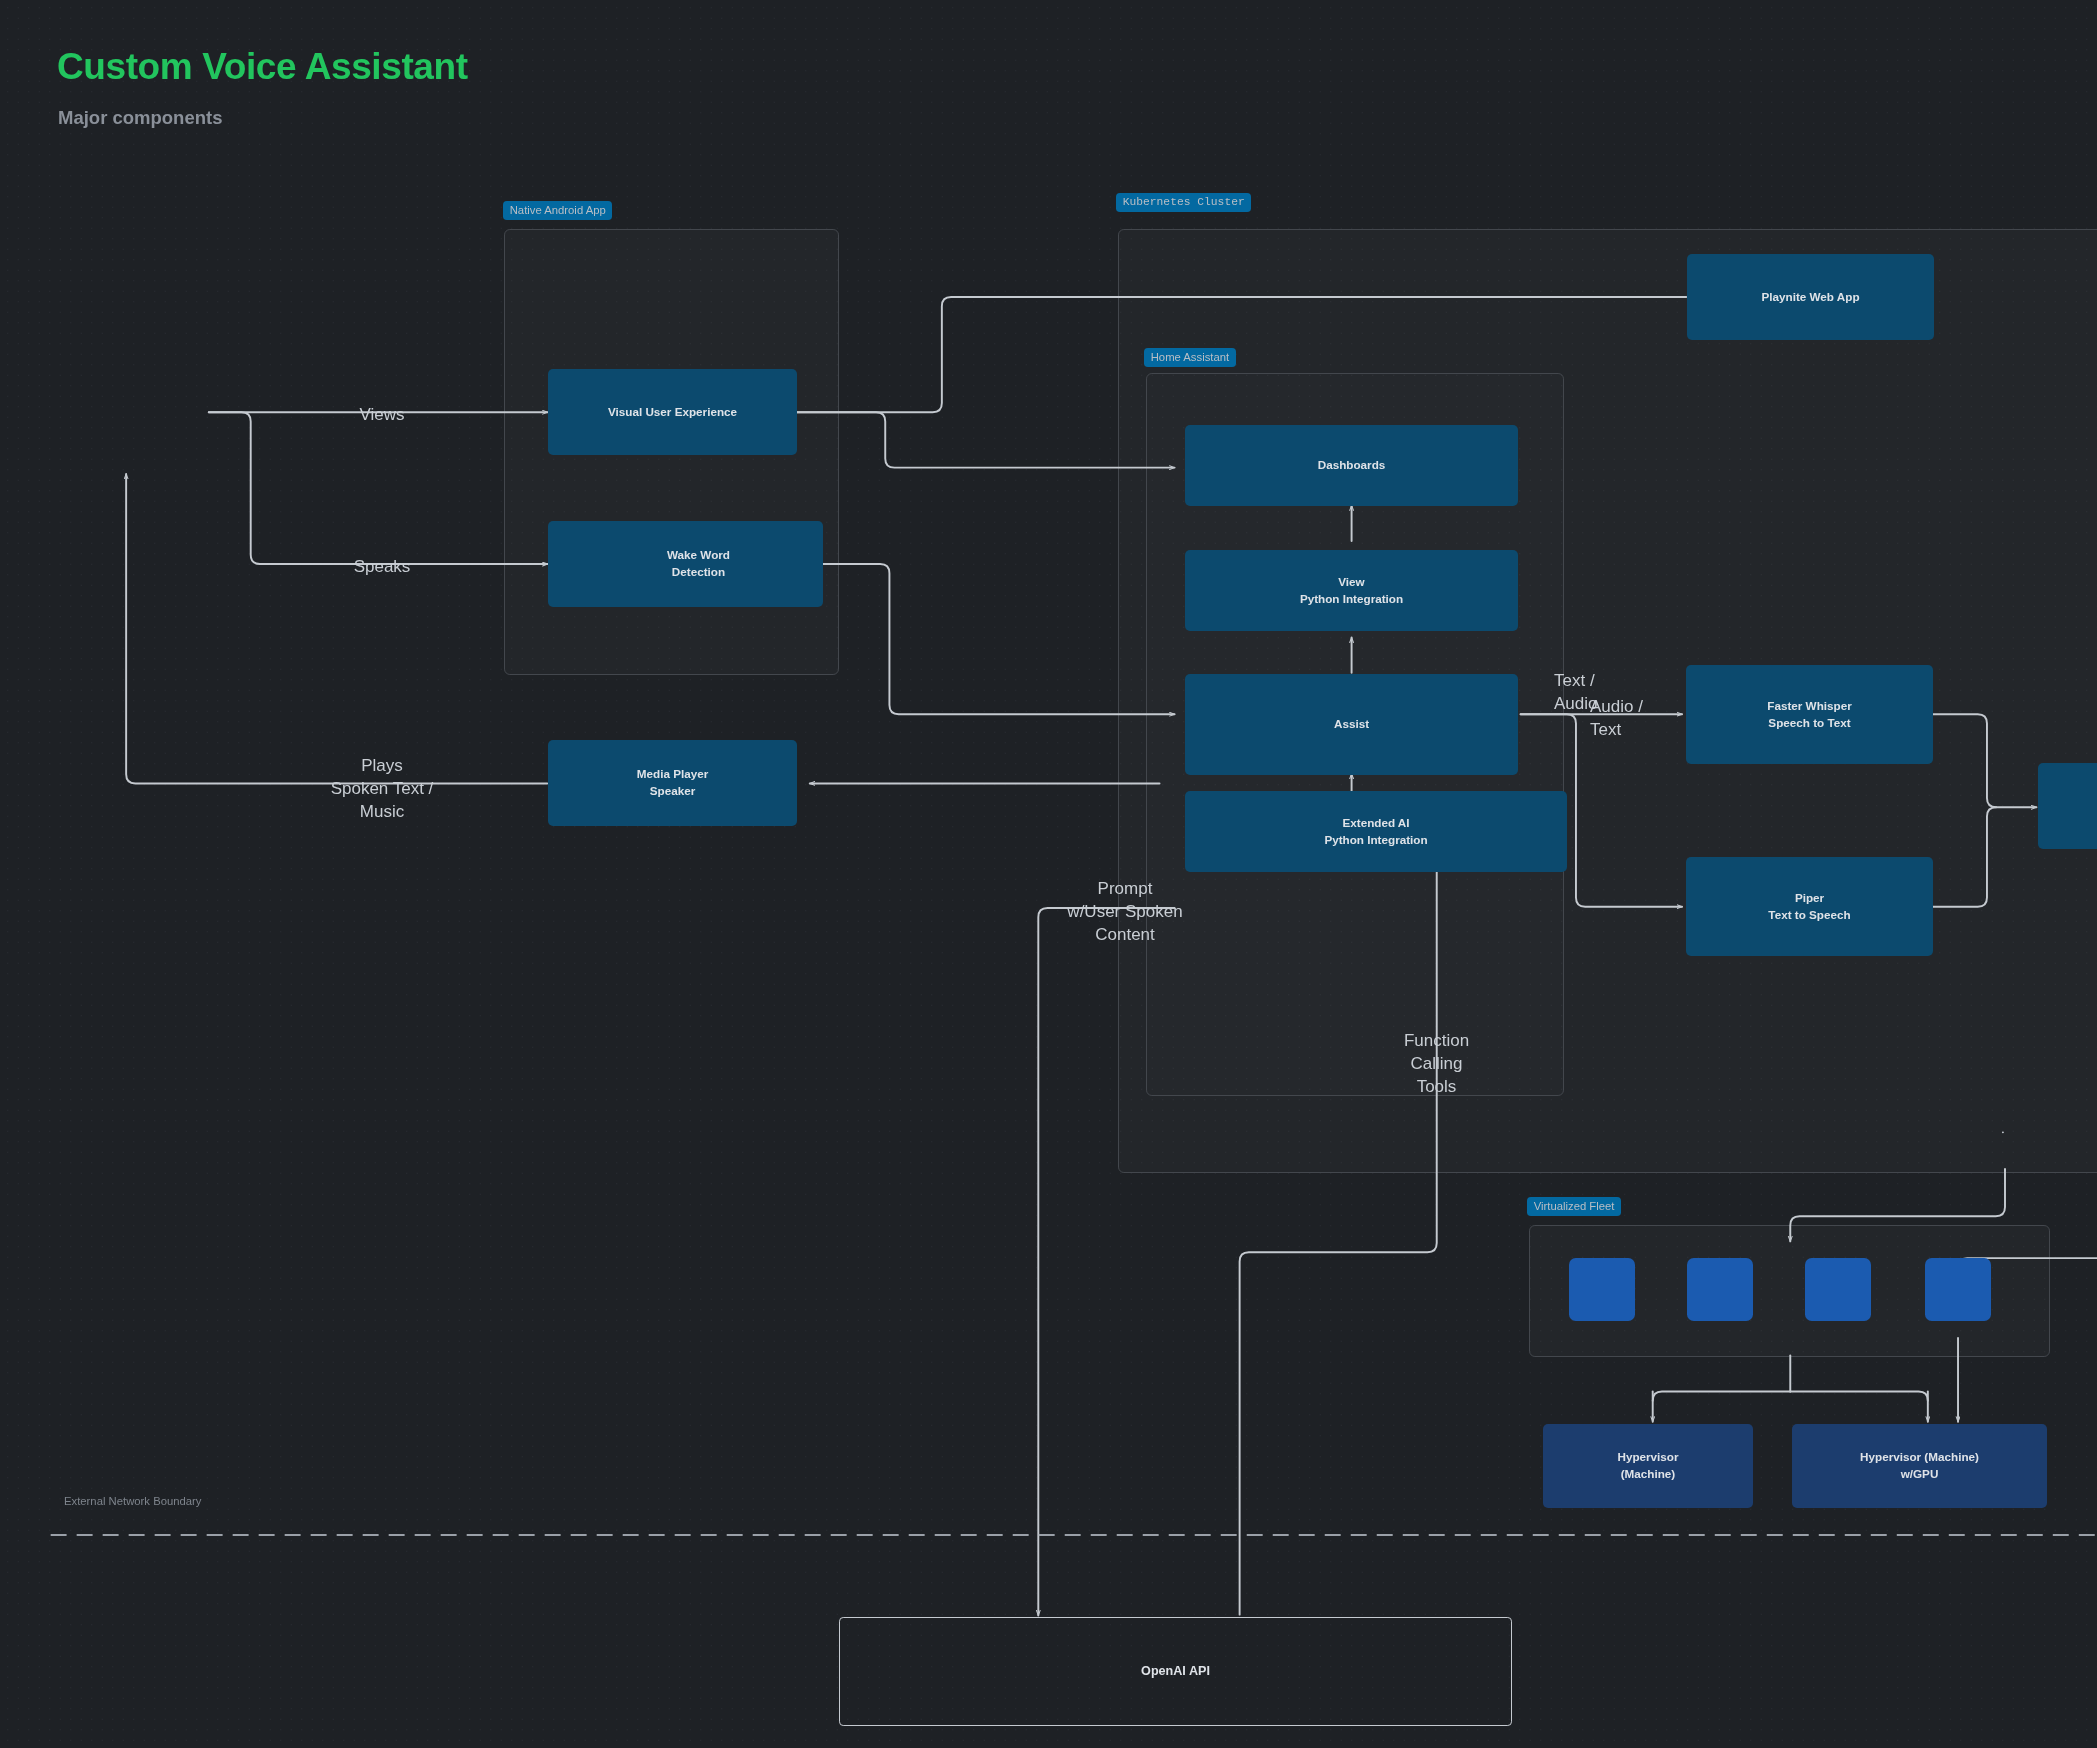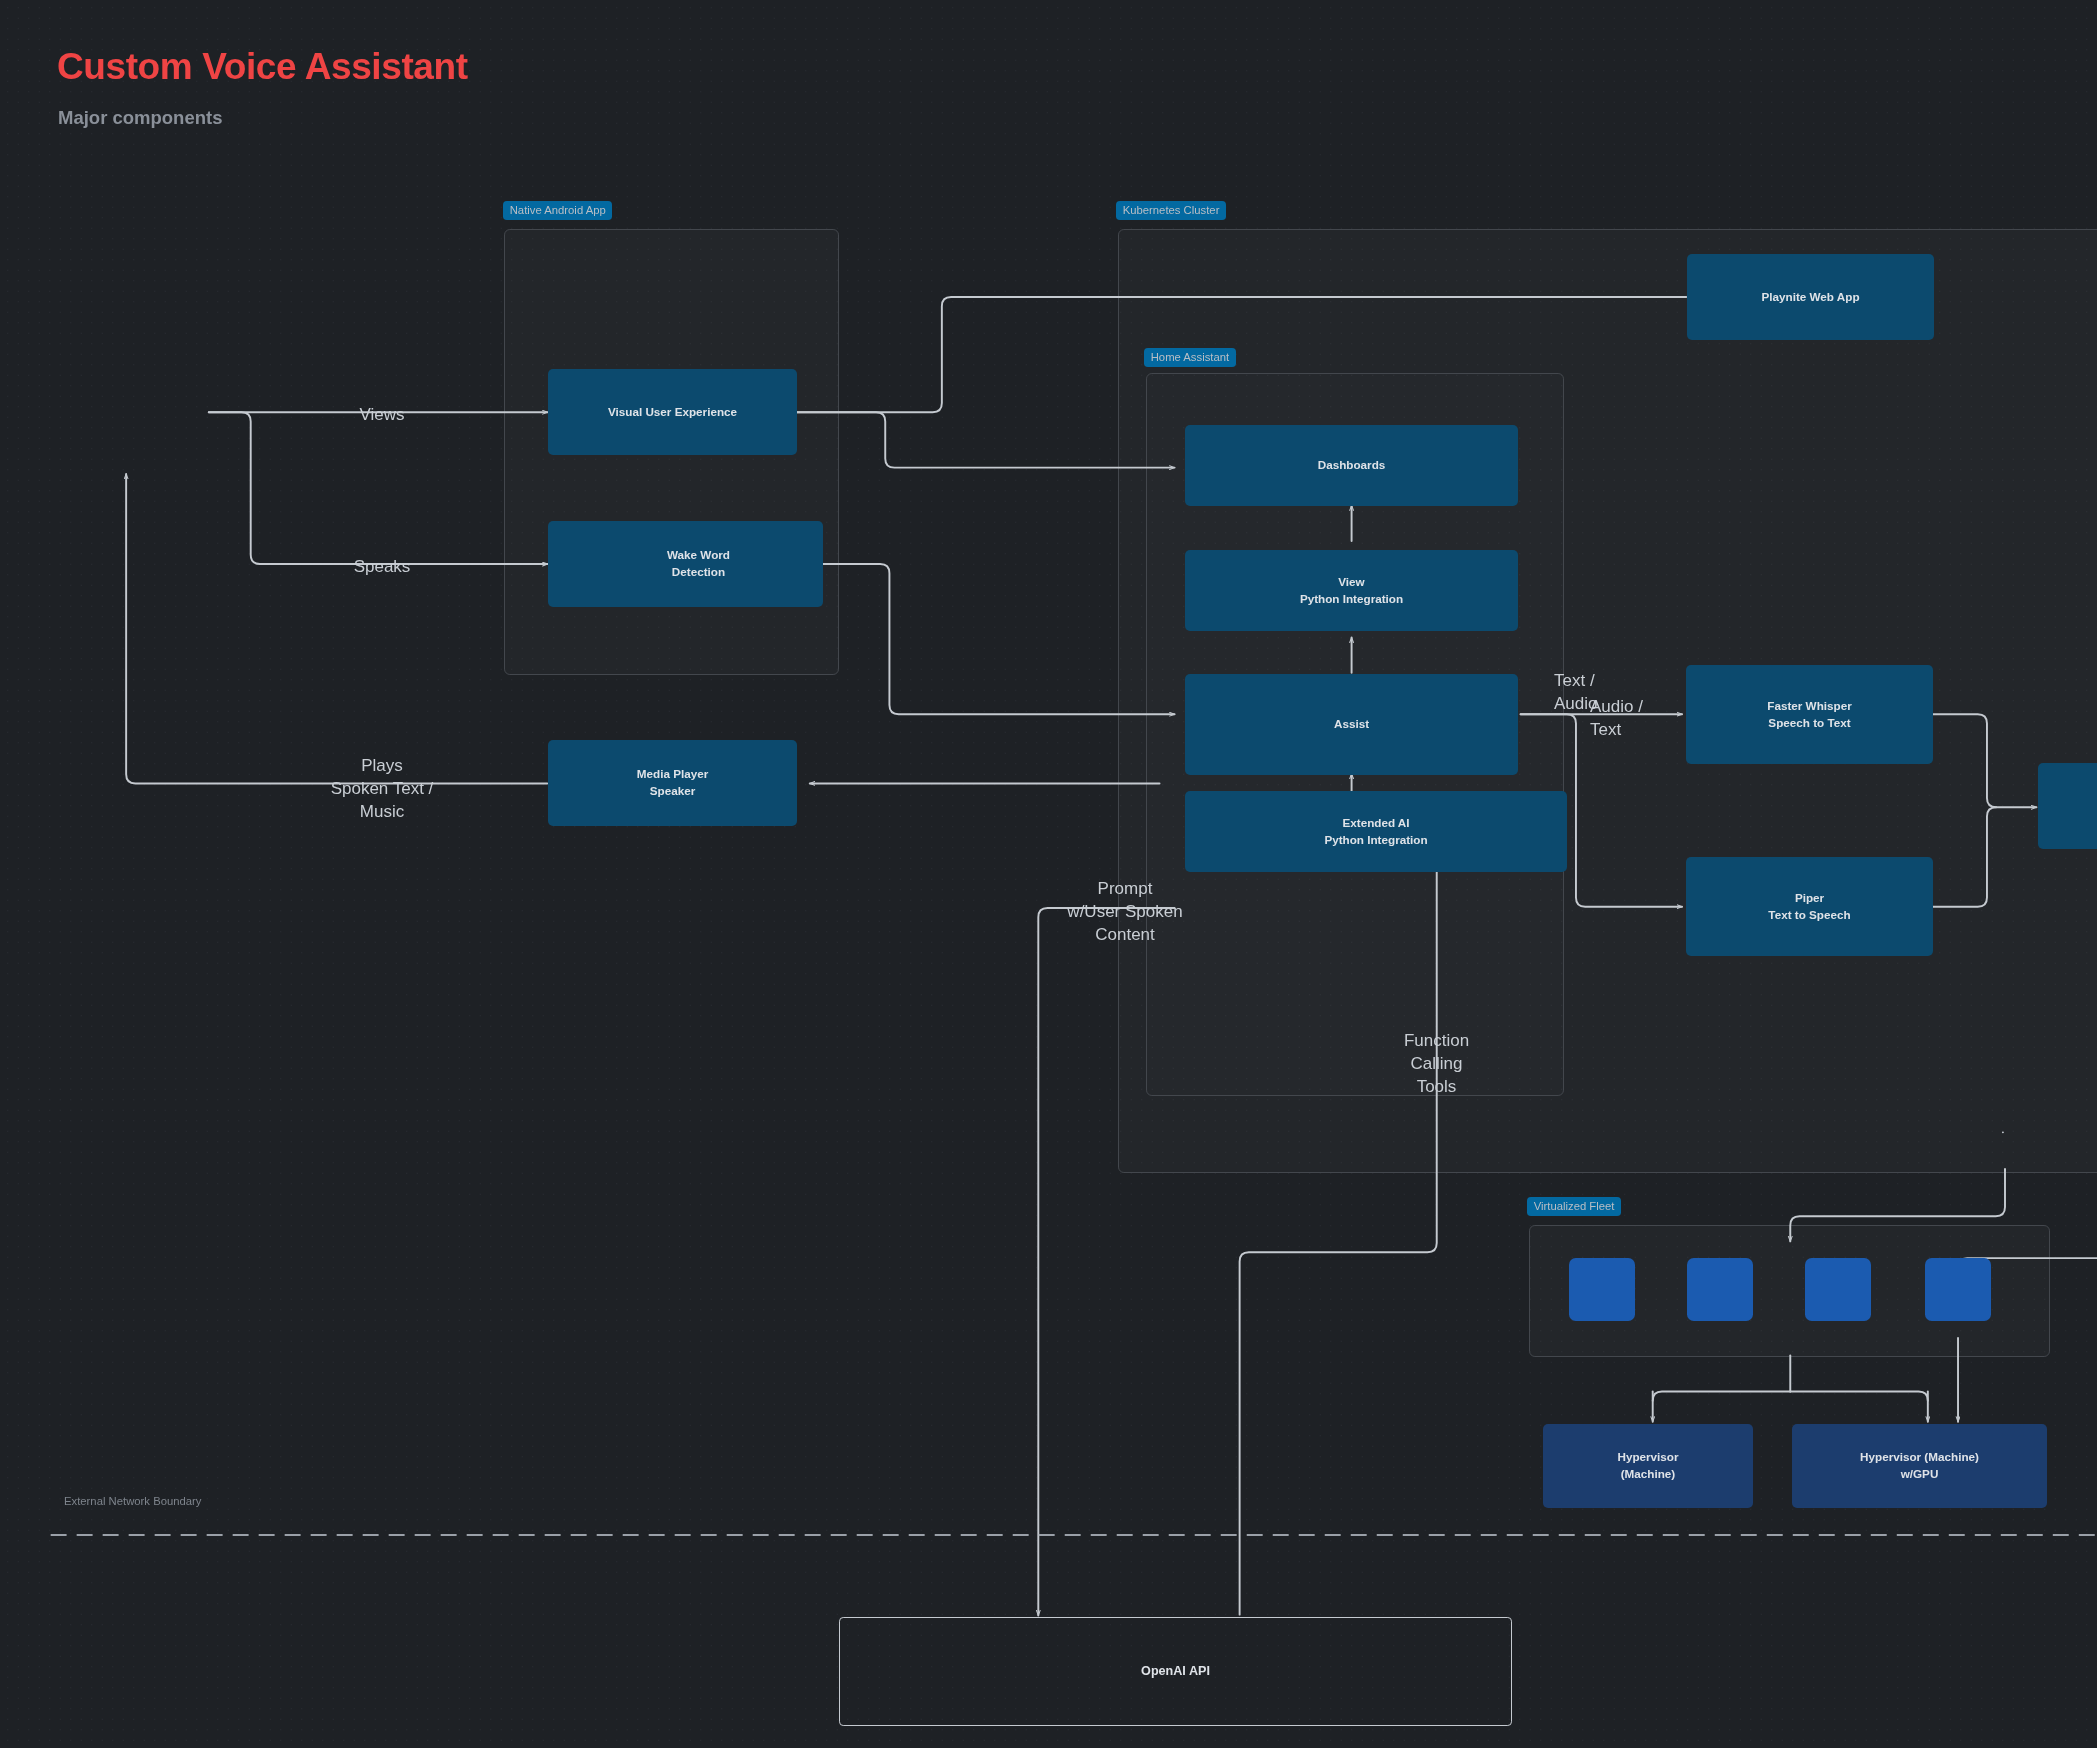--- a/index.html
+++ b/index.html
@@ -7,21 +7,21 @@
     width:2366px;height:1748px;position:relative;overflow:hidden;
     font-family:"Liberation Sans", sans-serif;
     background-color:#1e2125;
     background-image:radial-gradient(circle, #2c3036 0.7px, transparent 0.7px);
     background-size:10.5px 10.5px;
     background-position:2.5px 2.5px;
   }
   #canvas{position:absolute;inset:0;}
   svg.wires{position:absolute;left:0;top:0;width:2366px;height:1748px;pointer-events:none;}
 
-  .title{position:absolute;left:57px;top:46px;font-size:37px;font-weight:bold;color:#ef4444;letter-spacing:-0.4px;}
+  .title{position:absolute;left:57px;top:46px;font-size:37px;font-weight:bold;color:#22c55e;letter-spacing:-0.4px;}
   .subtitle{position:absolute;left:58px;top:107px;font-size:18.5px;font-weight:bold;color:#8a9099;}
 
   .group{position:absolute;border:0.8px solid #43474d;border-radius:5.9px;background:rgba(255,255,255,0.012);}
   .group-shade{background:rgba(255,255,255,0.022);}
   .glabel{position:absolute;background:#0369a1;color:#b9bec5;font-size:11.3px;
           padding:3.8px 6.7px 4.2px;border-radius:3.8px;white-space:nowrap;line-height:1;}
 
   .node{position:absolute;display:flex;align-items:center;justify-content:center;text-align:center;
         color:#dfe3e8;font-weight:bold;line-height:1.45;}
   .n-green{background:#0c4a6e;border-radius:5px;font-size:11.7px;}
@@ -39,21 +39,21 @@
 
 <div id="canvas">
 
   <div class="title">Custom Voice Assistant</div>
   <div class="subtitle">Major components</div>
 
   <div class="group group-shade" style="left:504px;top:229px;width:333px;height:444px;"></div>
   <div class="glabel" style="left:503px;top:201px;">Native Android App</div>
 
   <div class="group group-shade" style="left:1118px;top:229px;width:1198px;height:942px;"></div>
-  <div class="glabel" style="left:1116px;top:201px;">Kubernetes Cluster</div>
+  <div class="glabel" style="left:1116px;top:193px;font-family:Liberation Mono, monospace;">Kubernetes Cluster</div>
 
   <div class="group" style="left:1146px;top:373px;width:416px;height:721px;"></div>
   <div class="glabel" style="left:1144px;top:348px;">Home Assistant</div>
 
   <div class="group group-shade" style="left:1529px;top:1225px;width:519px;height:130px;"></div>
   <div class="glabel" style="left:1527px;top:1197px;">Virtualized Fleet</div>
 
   <svg class="wires" viewBox="0 0 5640 4168">
     <defs>
       <marker id="ah" markerWidth="16" markerHeight="16" refX="13" refY="5.5" orient="auto" markerUnits="userSpaceOnUse">

